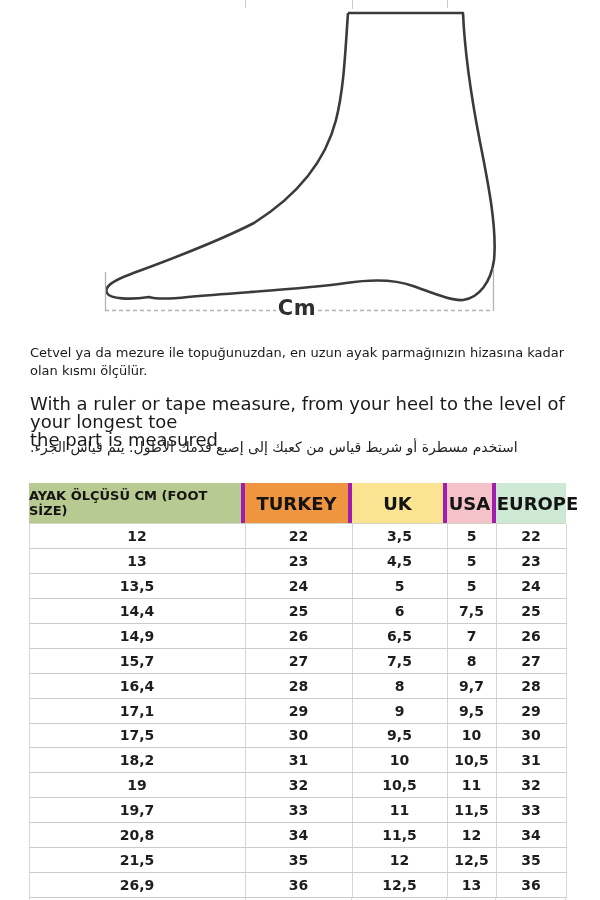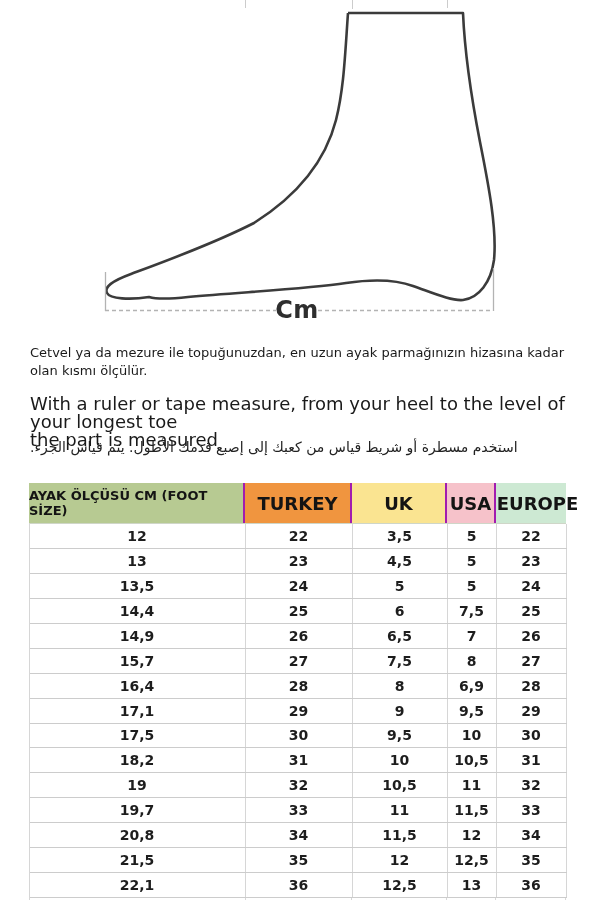--- a/index.html
+++ b/index.html
@@ -2,33 +2,33 @@
 <html><head>
 <meta charset="utf-8">
 <style>
   html,body{margin:0;padding:0;background:#fff;}
   .page{position:relative;width:600px;height:900px;background:#ffffff;overflow:hidden;
         font-family:"DejaVu Sans","Liberation Sans",sans-serif;}
 
   
   .foot-svg{position:absolute;left:0;top:0;}
   .cm-label{position:absolute;left:272px;top:296px;width:50px;text-align:center;
-            font-size:24px;font-weight:bold;color:#2e2e2e;letter-spacing:0.5px;}
+            font-size:21px;font-weight:bold;color:#2e2e2e;letter-spacing:0.5px;}
 
   
   .para{position:absolute;left:30px;width:540px;text-align:left;color:#1a1a1a;}
   .para-tr{top:344px;font-size:13px;line-height:18px;}
   .para-en{top:395px;font-size:18px;line-height:18px;}
   .para-ar{top:437px;font-size:14px;line-height:20px;direction:rtl;color:#222;}
 
   
   .size-table{position:absolute;left:29px;top:483px;width:537px;}
   .thead{display:flex;height:40px;}
   .hcell{box-sizing:border-box;display:flex;align-items:center;justify-content:center;
-         font-weight:bold;color:#141414;border-right:2px solid #a21caf;}
+         font-weight:bold;color:#141414;border-right:4px solid #a21caf;}
   .hcell:last-child{border-right:none;}
   .hcell.col-0{font-size:13px;}
   .hcell.col-1,.hcell.col-2,.hcell.col-3,.hcell.col-4{font-size:18px;}
   .tbody{height:374px;display:flex;flex-direction:column;
          border-top:1px solid #cfd6c8;border-left:1px solid #d6d6d6;align-items:center;}
   .trow{flex:1;display:flex;border-bottom:1px solid #cccccc;}
   .tcell{box-sizing:border-box;display:flex;align-items:center;justify-content:center;
          font-weight:bold;font-size:14px;color:#1d1d1d;background:#ffffff;
          border-right:1px solid #d6d6d6;}
   .col-0{width:216px;}
@@ -134,21 +134,21 @@
           <div class="tcell col-0">15,7</div>
           <div class="tcell col-1">27</div>
           <div class="tcell col-2">7,5</div>
           <div class="tcell col-3">8</div>
           <div class="tcell col-4">27</div>
         </div>
         <div class="trow">
           <div class="tcell col-0">16,4</div>
           <div class="tcell col-1">28</div>
           <div class="tcell col-2">8</div>
-          <div class="tcell col-3">6,9</div>
+          <div class="tcell col-3">9,7</div>
           <div class="tcell col-4">28</div>
         </div>
         <div class="trow">
           <div class="tcell col-0">17,1</div>
           <div class="tcell col-1">29</div>
           <div class="tcell col-2">9</div>
           <div class="tcell col-3">9,5</div>
           <div class="tcell col-4">29</div>
         </div>
         <div class="trow">
@@ -187,21 +187,21 @@
           <div class="tcell col-4">34</div>
         </div>
         <div class="trow">
           <div class="tcell col-0">21,5</div>
           <div class="tcell col-1">35</div>
           <div class="tcell col-2">12</div>
           <div class="tcell col-3">12,5</div>
           <div class="tcell col-4">35</div>
         </div>
         <div class="trow">
-          <div class="tcell col-0">22,1</div>
+          <div class="tcell col-0">26,9</div>
           <div class="tcell col-1">36</div>
           <div class="tcell col-2">12,5</div>
           <div class="tcell col-3">13</div>
           <div class="tcell col-4">36</div>
         </div>
       </div>
     <div class="partial-row">
       <div class="pcell col-0"></div>
         <div class="pcell col-1"></div>
       <div class="pcell col-2"></div>

